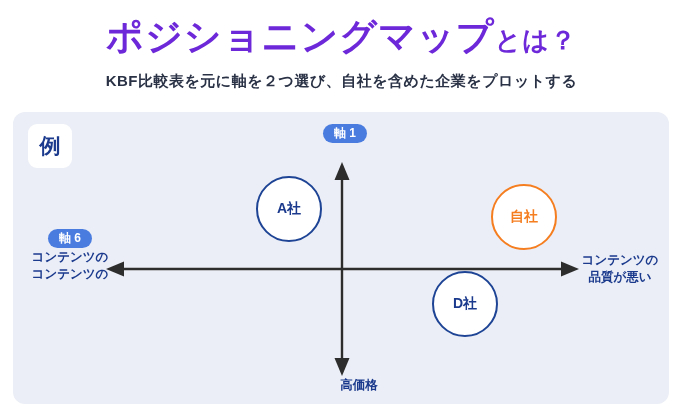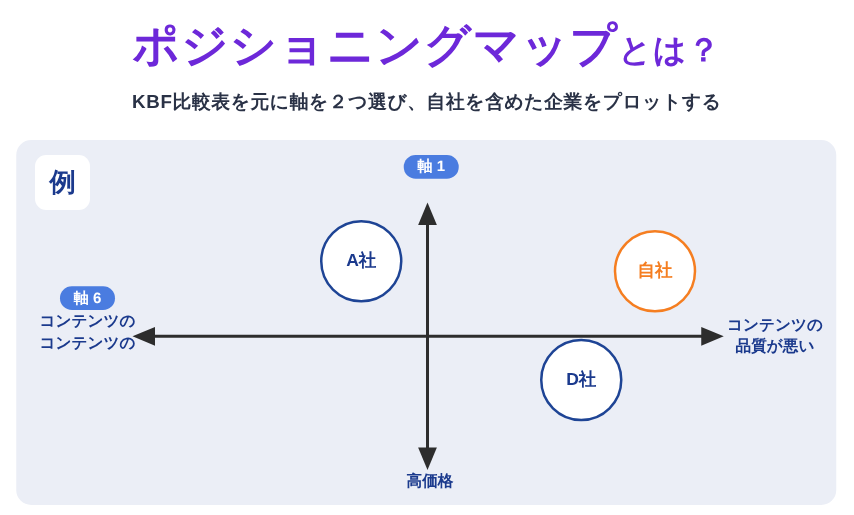--- a/index.html
+++ b/index.html
@@ -76,21 +76,21 @@
     position: absolute;
     transform: translateX(-50%);
     color: #1b3a8d;
     font-size: 12.5px;
     font-weight: bold;
     text-align: center;
     line-height: 17px;
     white-space: nowrap;
   }
   .label-top { left: 332px; top: 33px; }
-  .label-bottom { left: 331px; top: 265px; text-align: center; }
+  .label-bottom { left: 346px; top: 265px; text-align: center; }
   .label-left { left: 57px; top: 137px; }
   .label-right { left: 607px; top: 140px; }
   .company {
     position: absolute;
     width: 66px;
     height: 66px;
     border-radius: 50%;
     background: #ffffff;
     border: 2px solid #1e4495;
     color: #1b3a8d;

